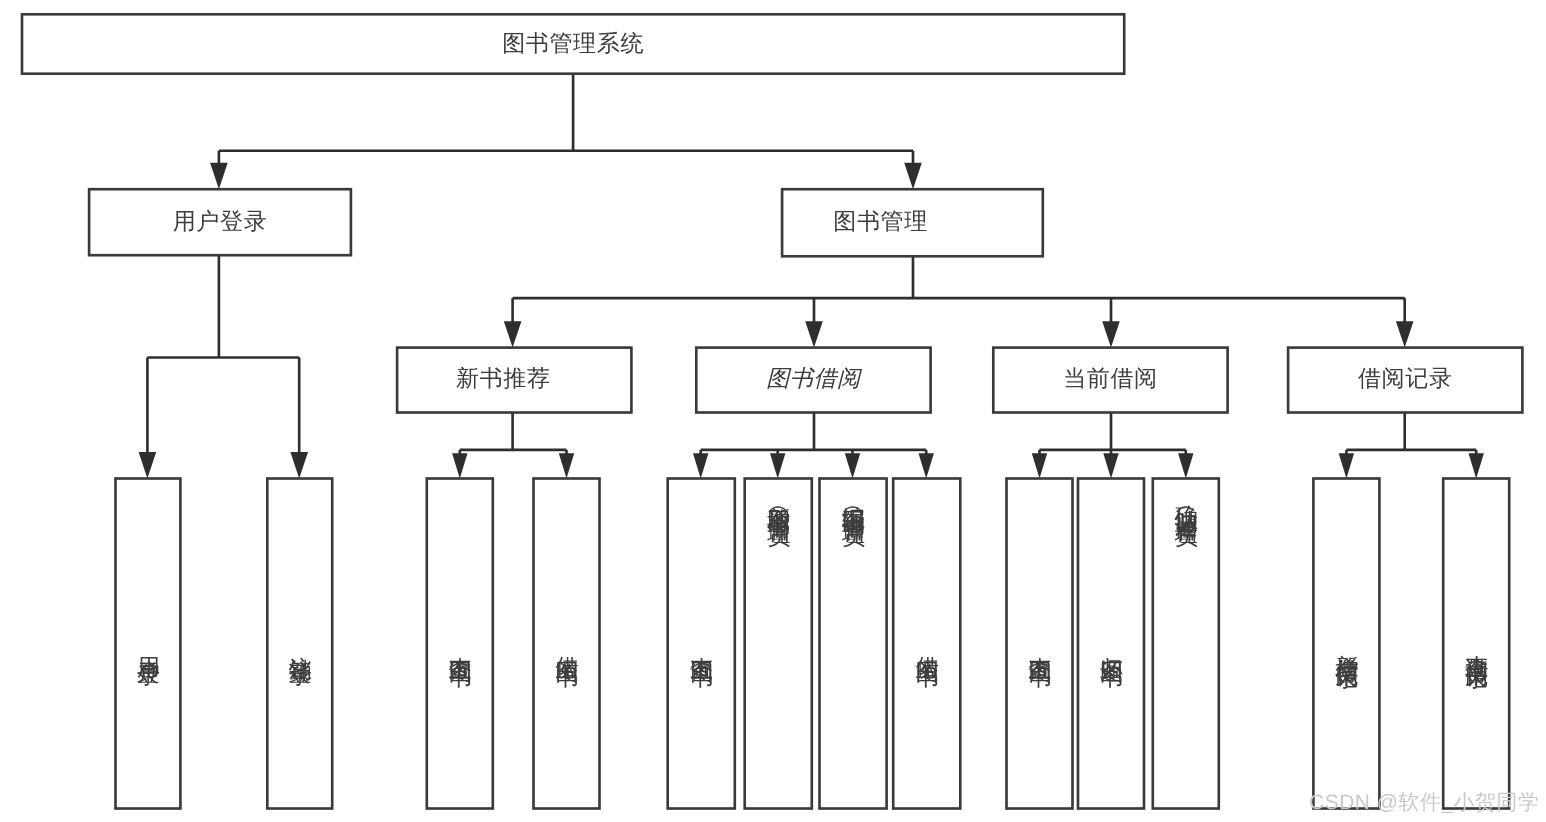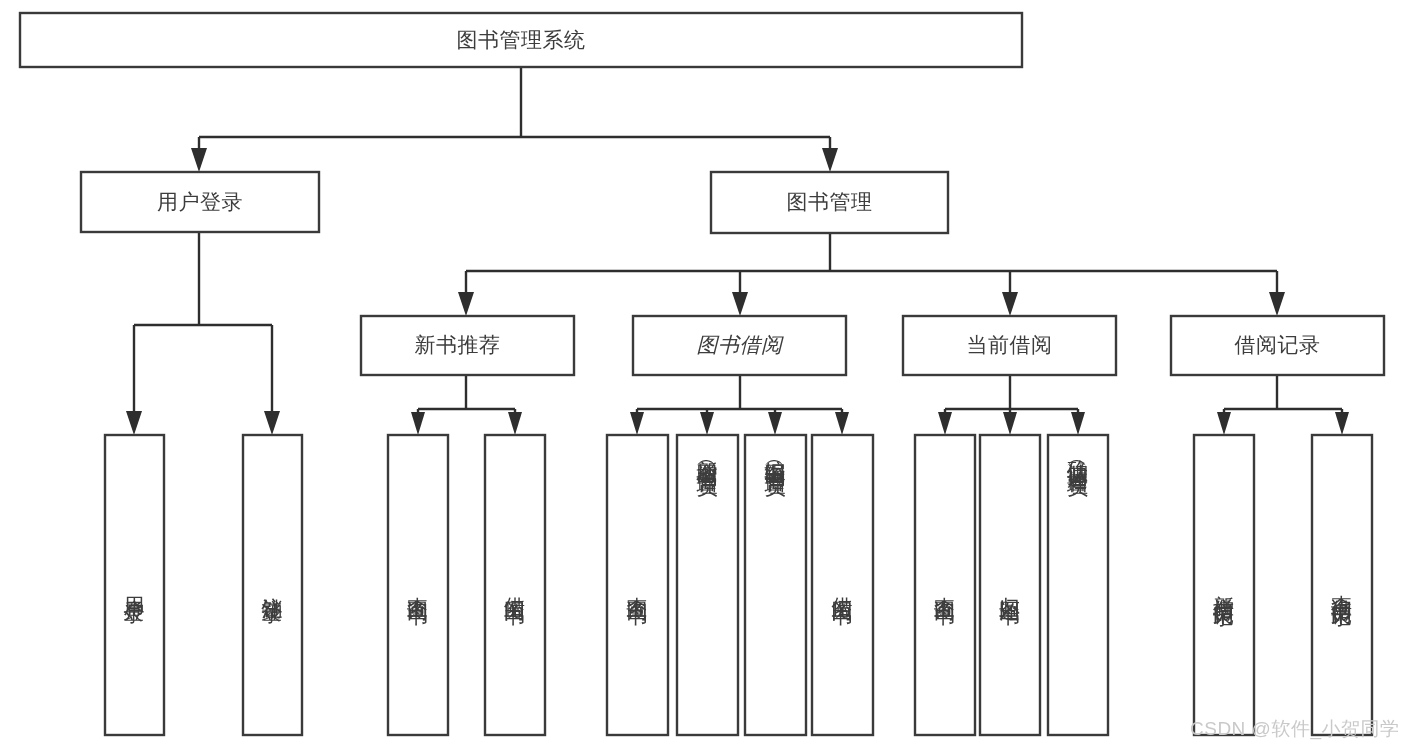--- a/index.html
+++ b/index.html
@@ -192,21 +192,21 @@
     <rect class="node-box" x="980" y="435" width="60" height="300"></rect>
     <rect class="node-box" x="1048" y="435" width="60" height="300"></rect>
 
     <rect class="node-box" x="1194" y="435" width="60" height="300"></rect>
     <rect class="node-box" x="1312" y="435" width="60" height="300"></rect>
   </svg>
 
   <div class="node-label-h" style="left:20px; top:13px; width:1002px; height:54px;">图书管理系统</div>
 
   <div class="node-label-h" style="left:81px; top:172px; width:238px; height:60px;">用户登录</div>
-  <div class="node-label-h" style="left:711px; top:172px; width:237px; height:61px;">图书管理</div>
+  <div class="node-label-h" style="left:682px; top:172px; width:237px; height:61px;">图书管理</div>
 
   <div class="node-label-h" style="left:351px; top:316px; width:213px; height:59px;">新书推荐</div>
   <div class="node-label-h" style="left:633px; top:316px; width:213px; height:59px;font-style:italic;">图书借阅</div>
   <div class="node-label-h" style="left:1171px; top:316px; width:213px; height:59px;">借阅记录</div>
   <div class="node-label-h" style="left:903px; top:316px; width:213px; height:59px;">当前借阅</div>
 
   <div class="node-label-v center-v" style="left:105px; top:435px; width:59px; height:300px;">
     <span class="vtext">用户登录</span>
   </div>
   <div class="node-label-v center-v" style="left:243px; top:435px; width:59px; height:300px;">

